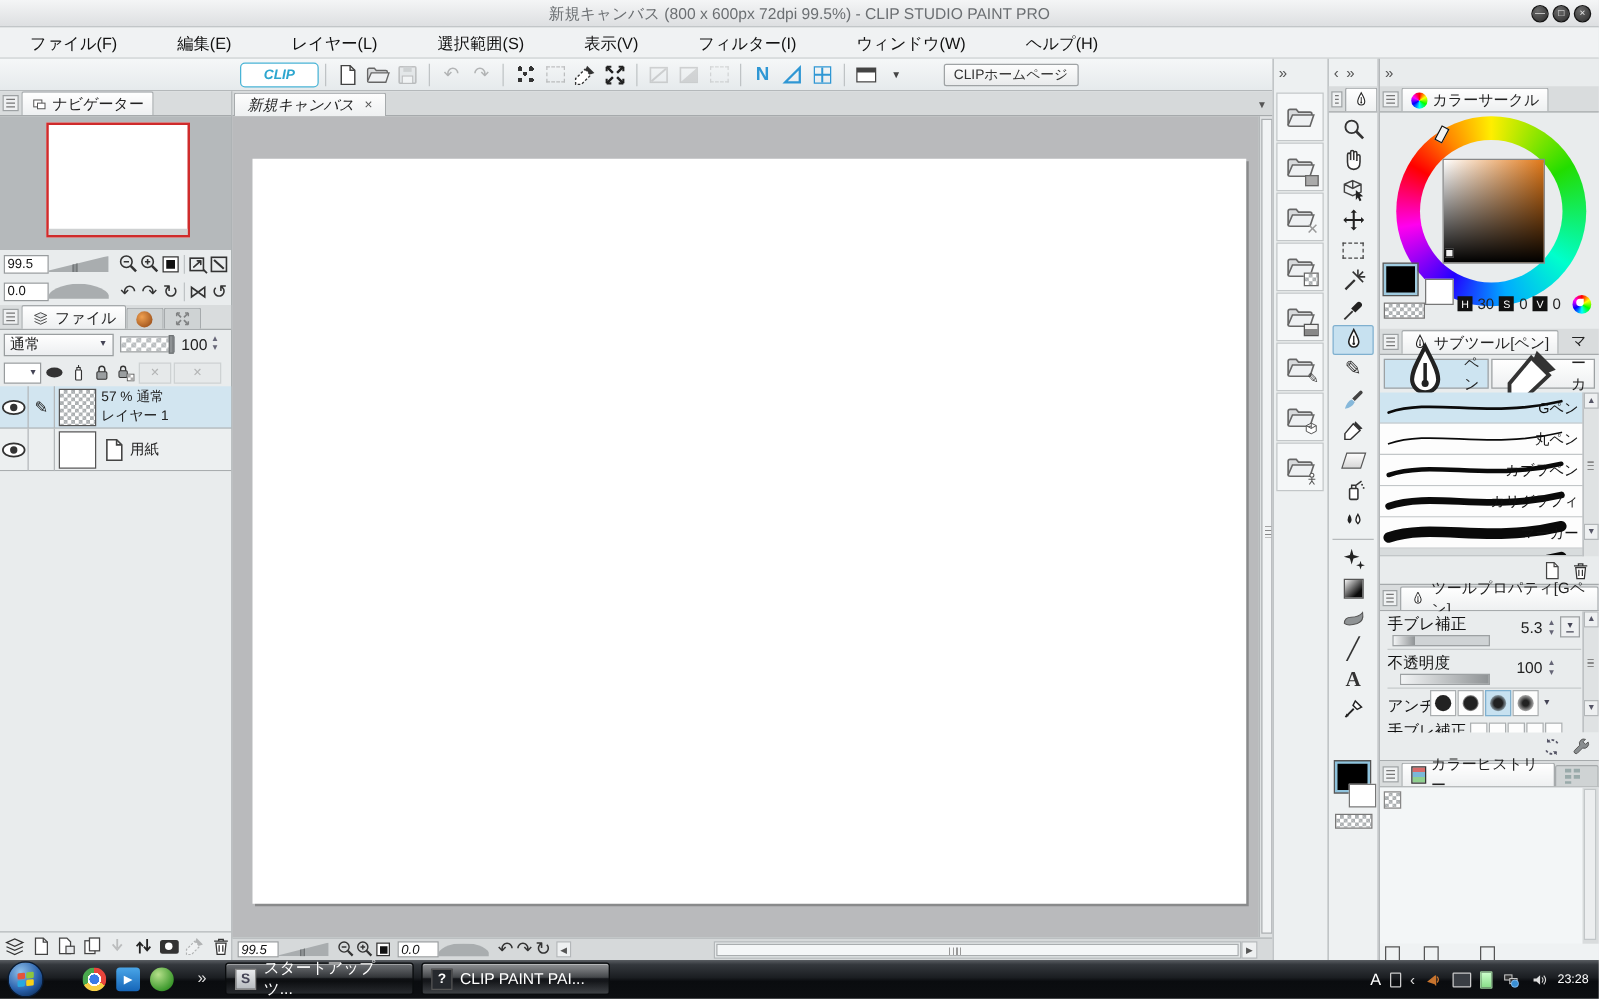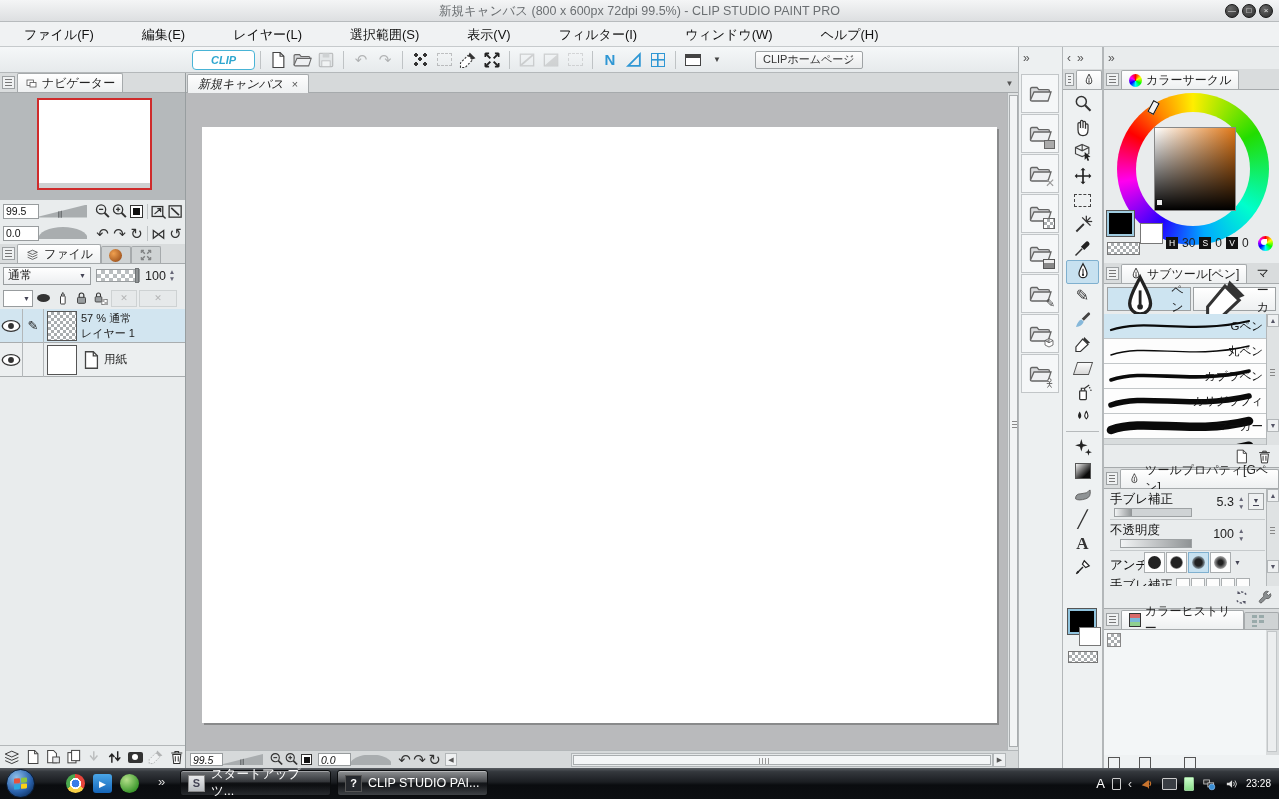--- a/index.html
+++ b/index.html
@@ -1199,21 +1199,21 @@
       <span>▶</span>
     </div>
   <div class="ql" id="ql-green"></div>
   <div id="tb-more">»</div>
   <div class="taskbtn" style="left:180px">
     <span class="tbic" style="background:linear-gradient(#e8eaec,#b8bcc0);color:#445;border:1px solid #888;font-weight:bold">S</span>
     <span>スタートアップツ...</span>
   </div>
   <div class="taskbtn active" style="left:337px">
     <span class="tbic" style="background:#26292e;color:#fff;border:1px solid #555;font-weight:bold">?</span>
-    <span>CLIP STUDIO PAI...</span>
+    <span>CLIP PAINT PAI...</span>
   </div>
   <div id="tray">
     <span style="font-size:13px;color:#fff">A</span>
     <span style="width:9px;height:12px;border:1px solid #ccc;border-radius:1px"></span>
     <span style="font-size:12px;color:#ddd">‹</span>
     <span class="trayic" style="width:16px;height:16px">
         <svg viewBox="0 0 24 24" width="100%" height="100%" preserveAspectRatio="xMidYMid meet">
           <path d="M4 14 L13 7 q2-1.5 2 1 V18 q0 2.5-2-1L4 14Z" fill="#c8742e"></path>
           <path d="M16 8 q3 3.5 0 7" stroke="#c8742e" fill="none" stroke-width="1.6"></path>
         </svg>

